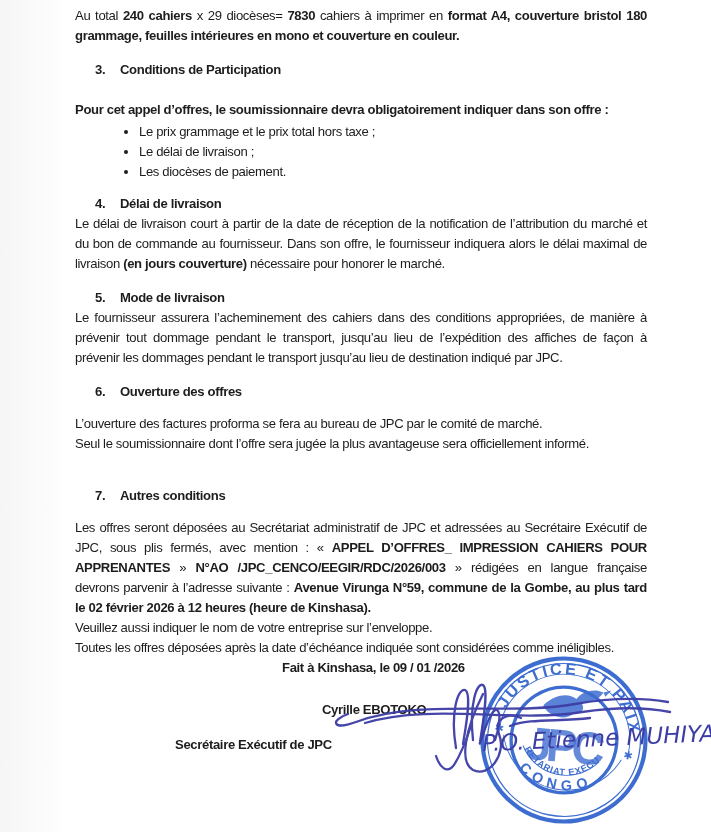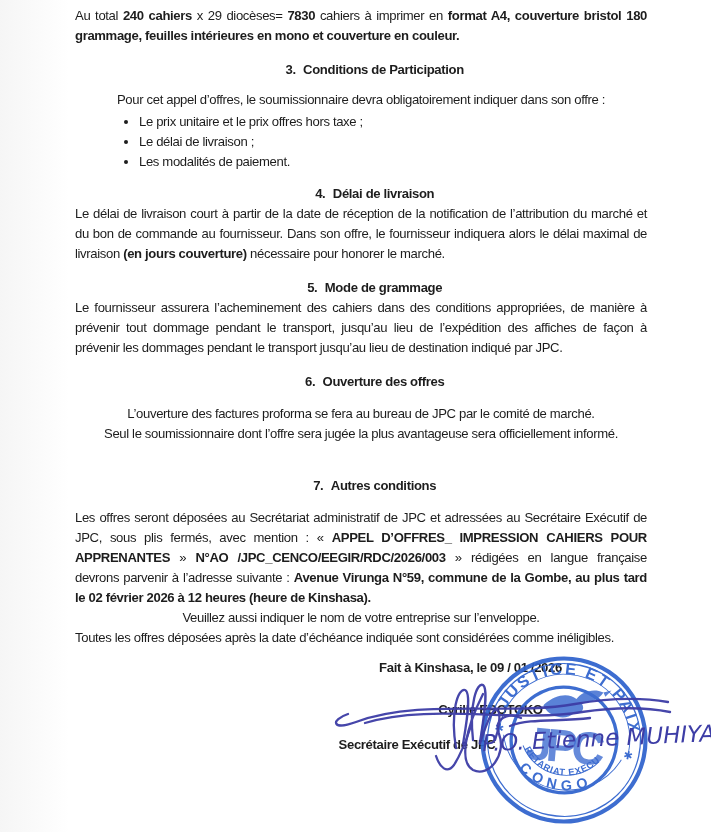--- a/index.html
+++ b/index.html
@@ -14,26 +14,26 @@
     font-size:13.1px;
     letter-spacing:-0.35px;
     line-height:20px;
   }
   .page::before{ 
     content:"";position:absolute;left:0;top:0;bottom:0;width:70px;
     background:linear-gradient(90deg,rgba(120,120,120,0.07),rgba(120,120,120,0));
     pointer-events:none;
   }
   .content{position:absolute;left:75px;top:6px;width:572px;}
-  p{margin:0;text-align:center;}
+  p{margin:0;}
   b{font-weight:bold;}
   .intro{font-weight:normal;}
   .heading{font-weight:bold;margin:14px 0 0 0;padding-left:20px;}
   .heading .hnum{display:inline-block;min-width:25px;}
-  .lead{margin-top:10px;}
+  .lead{margin-top:20px;font-weight:bold;}
   .bullets{margin:2px 0 0 0;padding-left:64px;list-style:disc;}
   .bullets li{line-height:20px;}
   .just{text-align:justify;}
   .mt12{margin-top:12px;}
   .mt14{margin-top:14px;}
   .mt16{margin-top:32px;}
   .closing{position:absolute;left:87px;top:658px;width:572px;font-weight:bold;}
   .dateline{margin-left:195px;}
   .signer-name{margin-left:235px;margin-top:22px;}
   .signer-title{margin-left:88px;margin-top:15px;}
@@ -59,29 +59,29 @@
 <body>
 
 <div class="page">
   <div class="content">
 
     <p class="intro just"><span>Au total </span><b>240 cahiers</b><span> x 29 diocèses= </span><b>7830</b><span> cahiers à imprimer en </span><b>format A4, couverture bristol 180 grammage, feuilles intérieures en mono et couverture en couleur.</b></p>
 
     <p class="heading"><span class="hnum">3.</span><span>Conditions de Participation</span></p>
     <p class="lead">Pour cet appel d’offres, le soumissionnaire devra obligatoirement indiquer dans son offre :</p>
     <ul class="bullets">
-      <li>Le prix unitaire et le prix offres hors taxe ;</li>
+      <li>Le prix grammage et le prix total hors taxe ;</li>
       <li>Le délai de livraison ;</li>
-      <li>Les modalités de paiement.</li>
+      <li>Les diocèses de paiement.</li>
     </ul>
 
     <p class="heading mt12"><span class="hnum">4.</span><span>Délai de livraison</span></p>
     <p class="just"><span>Le délai de livraison court à partir de la date de réception de la notification de l’attribution du marché et du bon de commande au fournisseur. Dans son offre, le fournisseur indiquera alors le délai maximal de livraison </span><b>(en jours couverture)</b><span> nécessaire pour honorer le marché.</span></p>
 
-    <p class="heading mt14"><span class="hnum">5.</span><span>Mode de grammage</span></p>
+    <p class="heading mt14"><span class="hnum">5.</span><span>Mode de livraison</span></p>
     <p class="just">Le fournisseur assurera l’acheminement des cahiers dans des conditions appropriées, de manière à prévenir tout dommage pendant le transport, jusqu’au lieu de l’expédition des affiches de façon à prévenir les dommages pendant le transport jusqu’au lieu de destination indiqué par JPC.</p>
 
     <p class="heading mt14"><span class="hnum">6.</span><span>Ouverture des offres</span></p>
     <p class="mt12">L’ouverture des factures proforma se fera au bureau de JPC par le comité de marché.</p>
     <p>Seul le soumissionnaire dont l’offre sera jugée la plus avantageuse sera officiellement informé.</p>
 
     <p class="heading mt16"><span class="hnum">7.</span><span>Autres conditions</span></p>
     <p class="just mt12"><span>Les offres seront déposées au Secrétariat administratif de JPC et adressées au Secrétaire Exécutif de JPC, sous plis fermés, avec mention : « </span><b>APPEL D’OFFRES_ IMPRESSION CAHIERS POUR APPRENANTES</b><span> » </span><b>N°AO /JPC_CENCO/EEGIR/RDC/2026/003</b><span> » rédigées en langue française devrons parvenir à l’adresse suivante : </span><b>Avenue Virunga N°59, commune de la Gombe, au plus tard le 02 février 2026 à 12 heures (heure de Kinshasa).</b></p>
     <p>Veuillez aussi indiquer le nom de votre entreprise sur l’enveloppe.</p>
     <p class="just">Toutes les offres déposées après la date d’échéance indiquée sont considérées comme inéligibles.</p>

